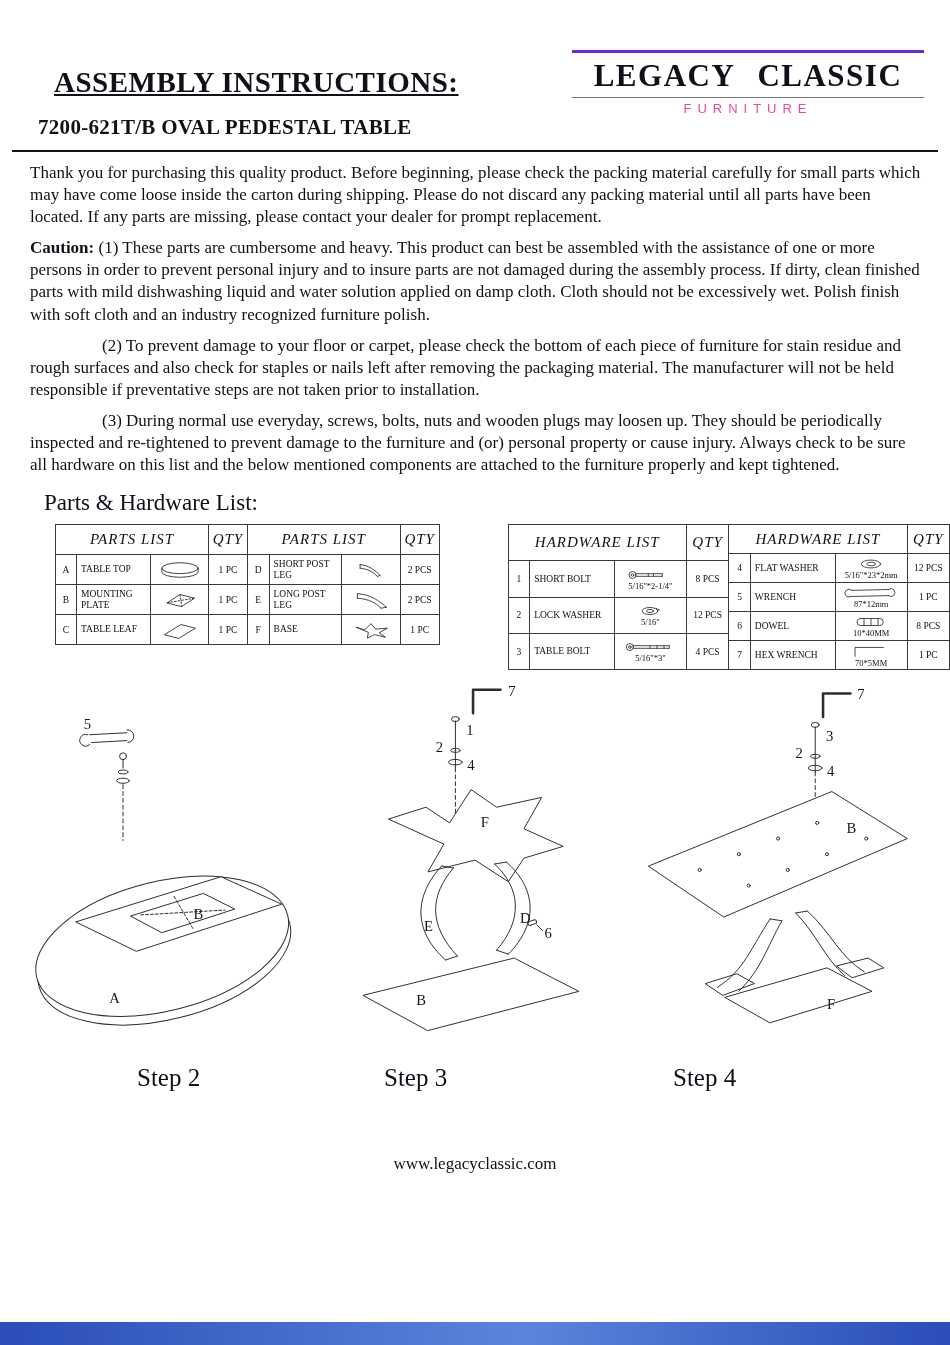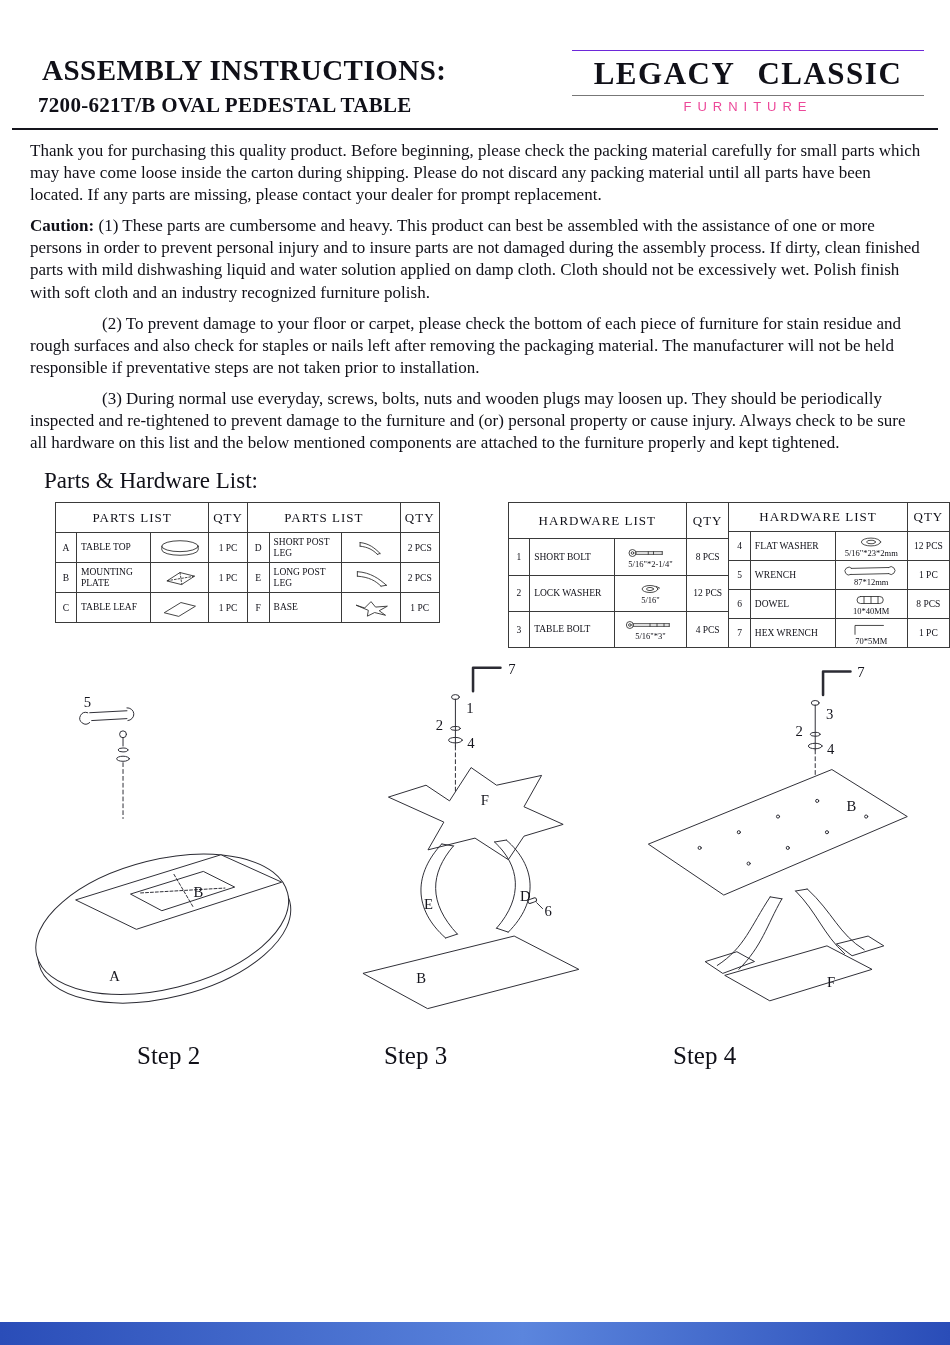--- a/index.html
+++ b/index.html
@@ -1,41 +1,41 @@
 <!DOCTYPE html>
 <html><head>
 <meta charset="utf-8">
 <style>
   html,body{margin:0;padding:0;background:#fff;}
   .page{position:relative;width:950px;height:1345px;background:#fff;overflow:hidden;
         font-family:"Liberation Serif",serif;color:#101018;}
   
   .header{display:flex;justify-content:space-between;align-items:flex-start;padding:50px 26px 0 38px;}
   .h-left{}
-  .h-title{margin:4px;font-size:29px;font-weight:600;letter-spacing:.5px;}
+  .h-title{margin:16px;font-size:29px;font-weight:600;letter-spacing:.5px;text-decoration:underline;}
   .h-model{margin:6px 0 0;font-size:21px;font-weight:600;letter-spacing:.3px;}
-  .h-brand{width:352px;text-align:center;border-top:1px solid #6d28d9;padding-top:5px;}
+  .h-brand{width:352px;text-align:center;border-top:3px solid #6d28d9;padding-top:5px;}
   .brand-name{font-size:31px;font-weight:bold;letter-spacing:1.5px;word-spacing:14px;
               border-bottom:1px solid #777;padding-bottom:3px;}
   .brand-sub{margin-top:3px;font-family:"Liberation Sans",sans-serif;font-size:13px;
              letter-spacing:6px;color:#ec4899;}
   .rule{margin:10px 12px 0 12px;border:none;border-top:2.5px solid #15151d;}
   
   .bodytext{padding:10px 26px 0 30px;font-size:17px;line-height:1.3;}
   .bodytext p{margin:0 0 9px 0;}
   .indent{text-indent:72px;}
   .caution-label{font-weight:bold;}
   
   .parts-title{margin:14px 0 8px 44px;font-size:23px;font-weight:normal;}
   .tables-row{display:flex;align-items:flex-start;margin-left:55px;gap:68px;}
   .pair{display:flex;}
   .pair table + table{margin-left:-1px;}
   table{border-collapse:collapse;font-size:9.5px;background:#fff;}
   td,th{border:1px solid #3a3a3a;padding:1px 3px;text-align:center;vertical-align:middle;}
-  th{font-weight:normal;letter-spacing:1px;height:17px;font-size:13px;}
+  th{font-weight:normal;letter-spacing:1px;height:17px;font-size:15px;font-style:italic;}
   .idc{width:16px;}
   .namec{width:70px;text-align:left;padding-left:4px;line-height:1.15;}
   .iconc{width:52px;}
   .qtyc{width:32px;}
   .hw .namec{width:82px;}
   .hw .iconc{width:66px;}
   .hw .qtyc{width:36px;}
   .parts tr{height:30px;}
   .hw tr{height:29px;}
   .spec{font-size:8.5px;margin-top:-1px;}
@@ -401,15 +401,18 @@
       <text x="200" y="342">F</text>
     </svg>
   </div>
 
   <div class="step-labels">
     <span class="sl-2">Step 2</span>
     <span class="sl-3">Step 3</span>
     <span class="sl-4">Step 4</span>
   </div>
 
+  <div class="footer">
+    <span>www.legacyclassic.com</span>
+  </div>
 
   <div class="bottom-bar" style="background: linear-gradient(90deg, rgb(42, 77, 184) 0%, rgb(91, 133, 221) 55%, rgb(42, 77, 184) 100%);"></div>
 </div>
 
 </body></html>

